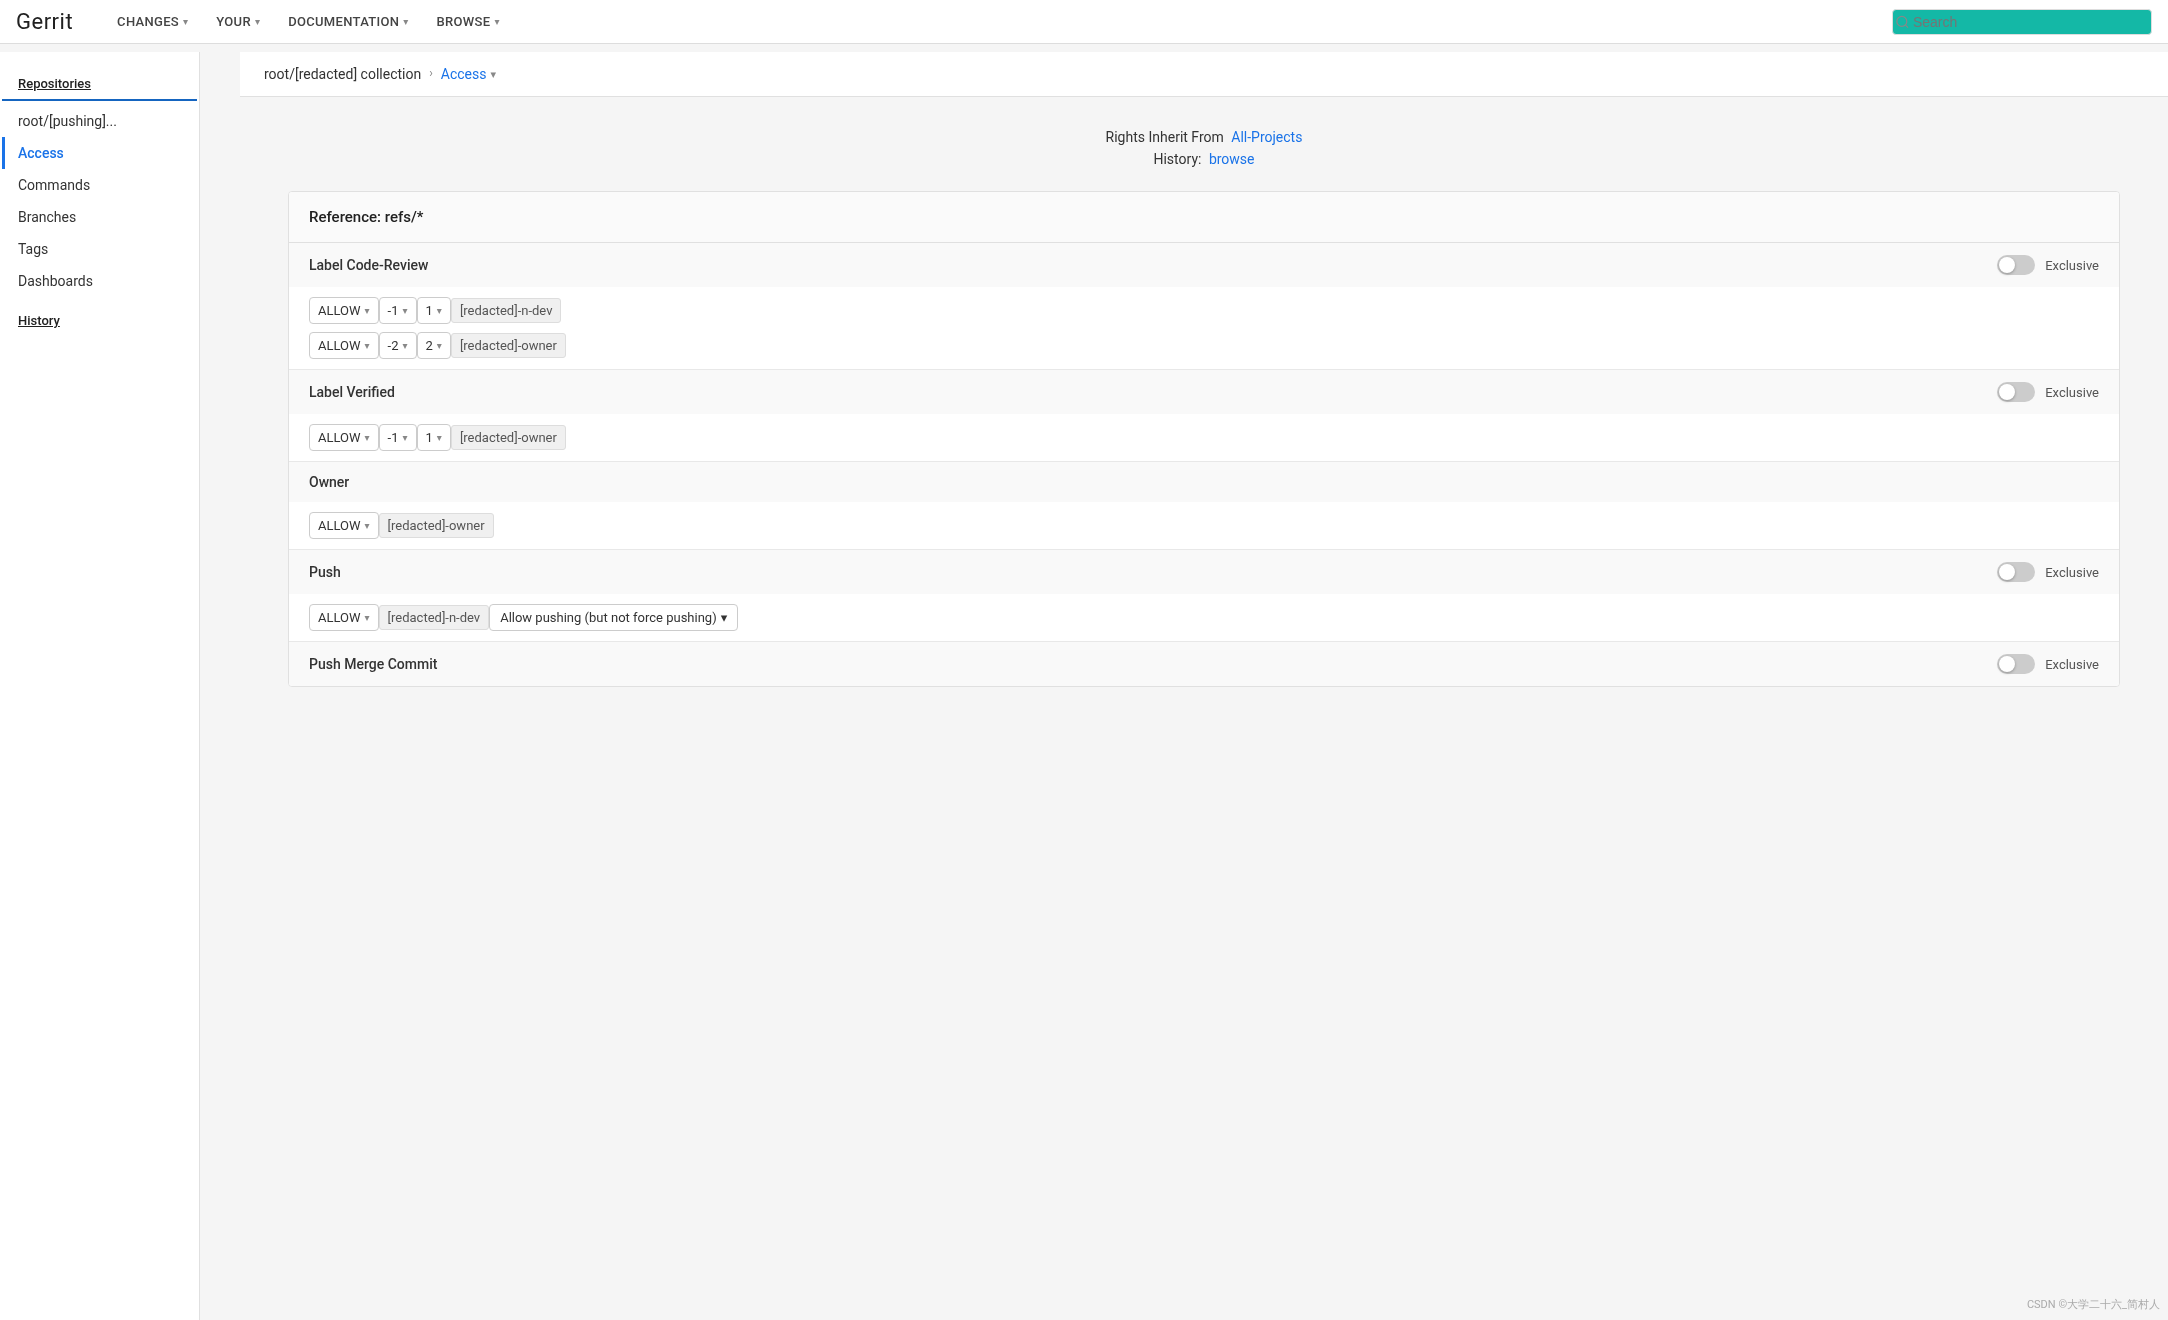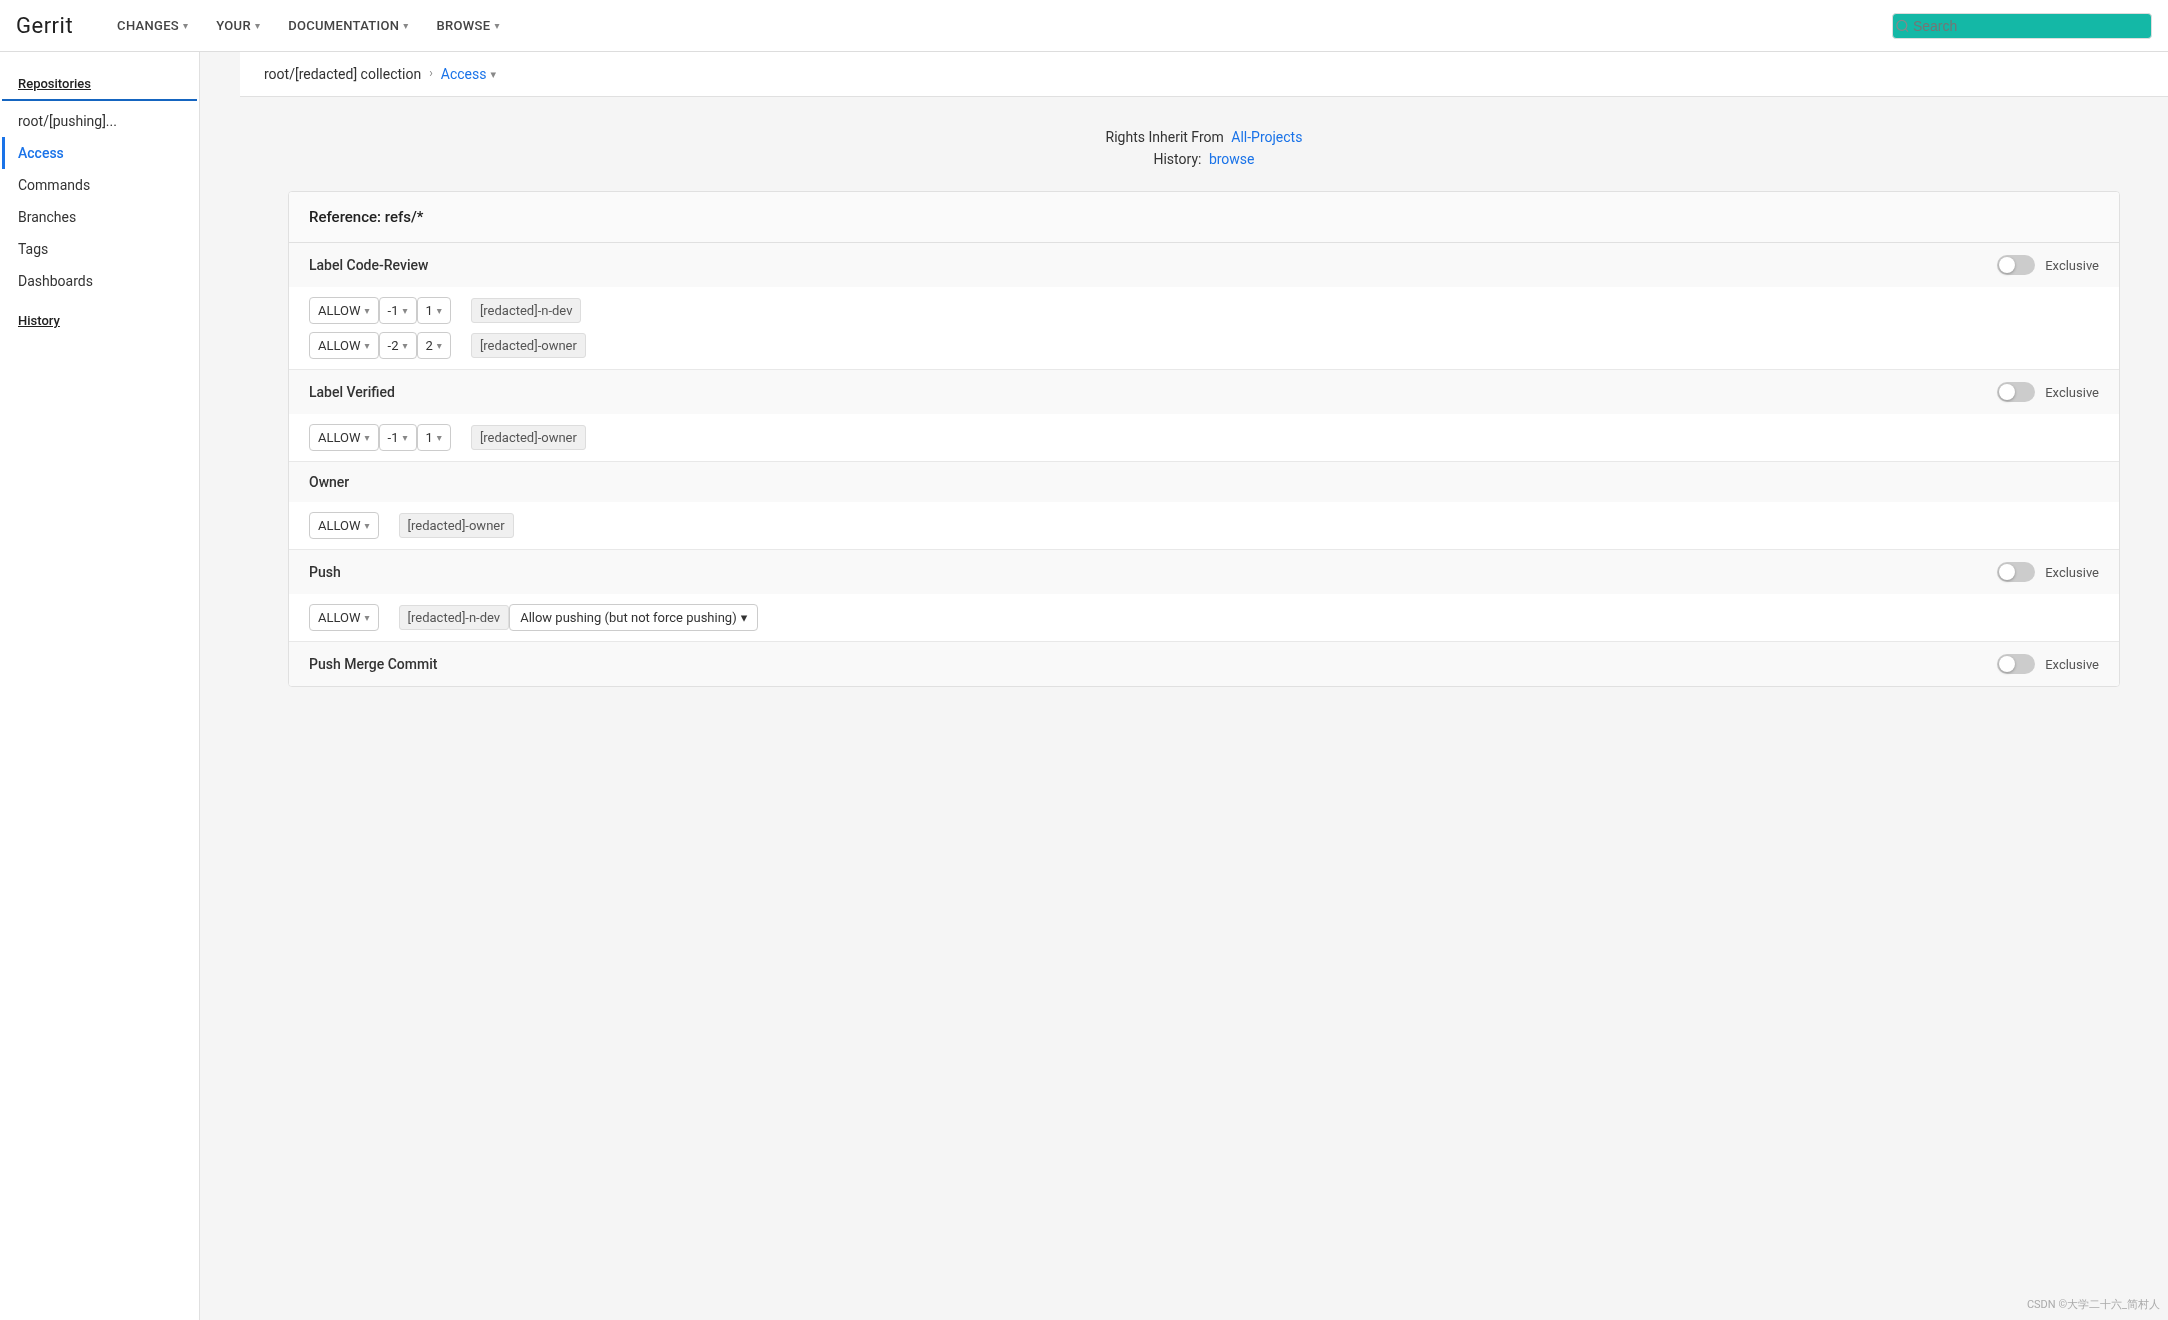--- a/index.html
+++ b/index.html
@@ -1,21 +1,21 @@
 <!DOCTYPE html>
 <html><head>
   <meta charset="utf-8">
   <style>
     * { box-sizing: border-box; margin: 0; padding: 0; }
     body { font-family: 'Roboto', Arial, sans-serif; font-size: 14px; color: #212121; background: #f5f5f5; }
 
     
     .topnav {
       display: flex; align-items: center; background: #fff; border-bottom: 1px solid #ddd;
-      height: 52px; padding: 0 16px; position: fixed; top: 0; left: 0; right: 0; z-index: 100;
+      height: 44px; padding: 0 16px; position: fixed; top: 0; left: 0; right: 0; z-index: 100;
     }
     .topnav-logo {
       font-size: 22px; font-weight: 400; color: #212121; margin-right: 32px; letter-spacing: 0.5px;
     }
     .topnav-menu { display: flex; align-items: center; gap: 4px; flex: 1; }
     .topnav-item {
       display: flex; align-items: center; gap: 4px; padding: 6px 12px;
       font-size: 13px; font-weight: 500; color: #444; cursor: pointer;
       border-radius: 4px; letter-spacing: 0.3px; user-select: none;
     }
@@ -117,21 +117,21 @@
 
     .select-dropdown {
       display: flex; align-items: center; border: 1px solid #ccc; border-radius: 4px;
       background: #fff; padding: 5px 8px; gap: 4px; cursor: pointer;
       font-size: 13px; color: #333; user-select: none; white-space: nowrap;
     }
     .select-dropdown .chevron { font-size: 10px; color: #888; }
 
     .group-label {
       font-size: 13px; color: #555; padding: 4px 8px;
-      background: #f0f0f0; border-radius: 3px; border: 1px solid #ddd; margin-left: 20px;
+      background: #f0f0f0; border-radius: 3px; border: 1px solid #ddd;
     }
 
     .push-option-select {
       display: flex; align-items: flex-start; border: 1px solid #ccc; border-radius: 4px;
       background: #fff; padding: 5px 10px; gap: 4px; cursor: pointer;
       font-size: 13px; color: #333; user-select: none;
     }
 
     .watermark {
       position: fixed; bottom: 8px; right: 8px; font-size: 11px; color: #aaa;

